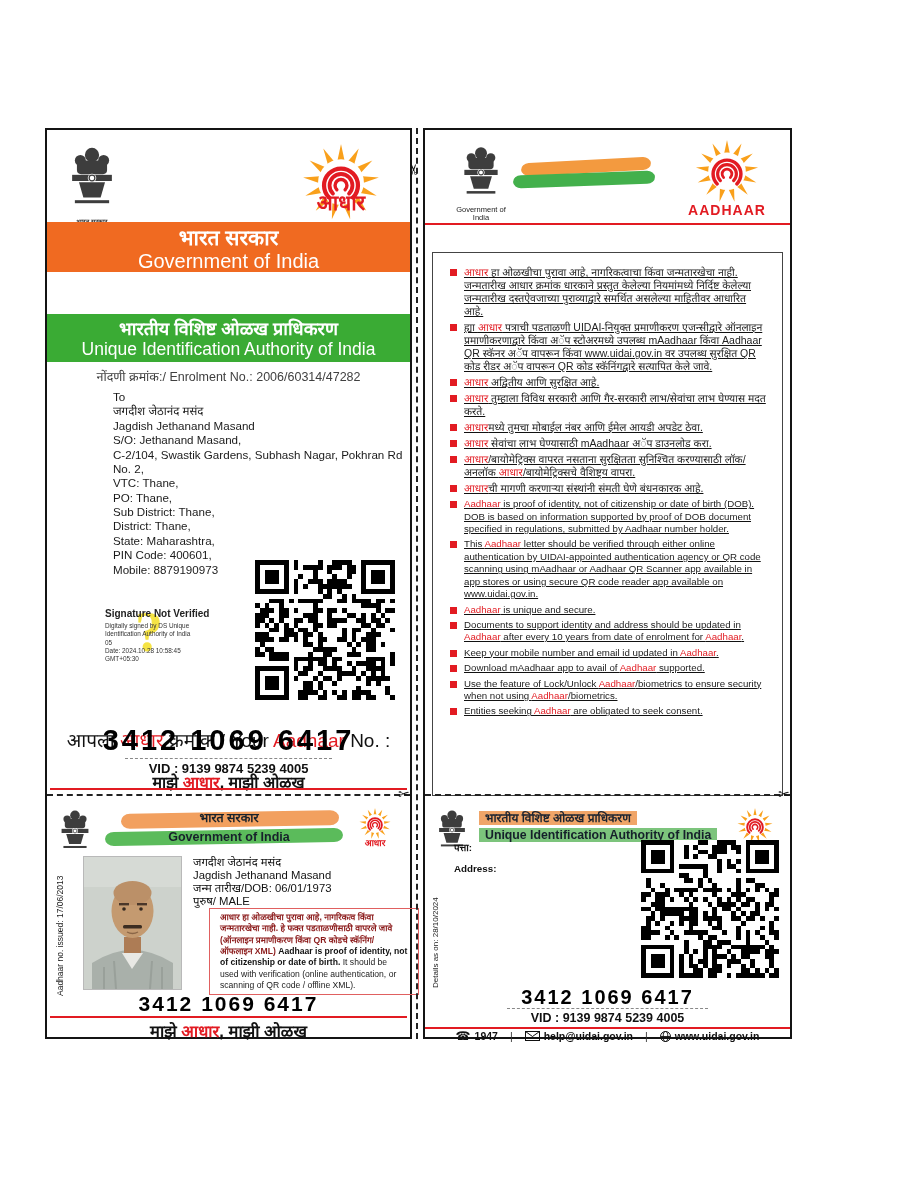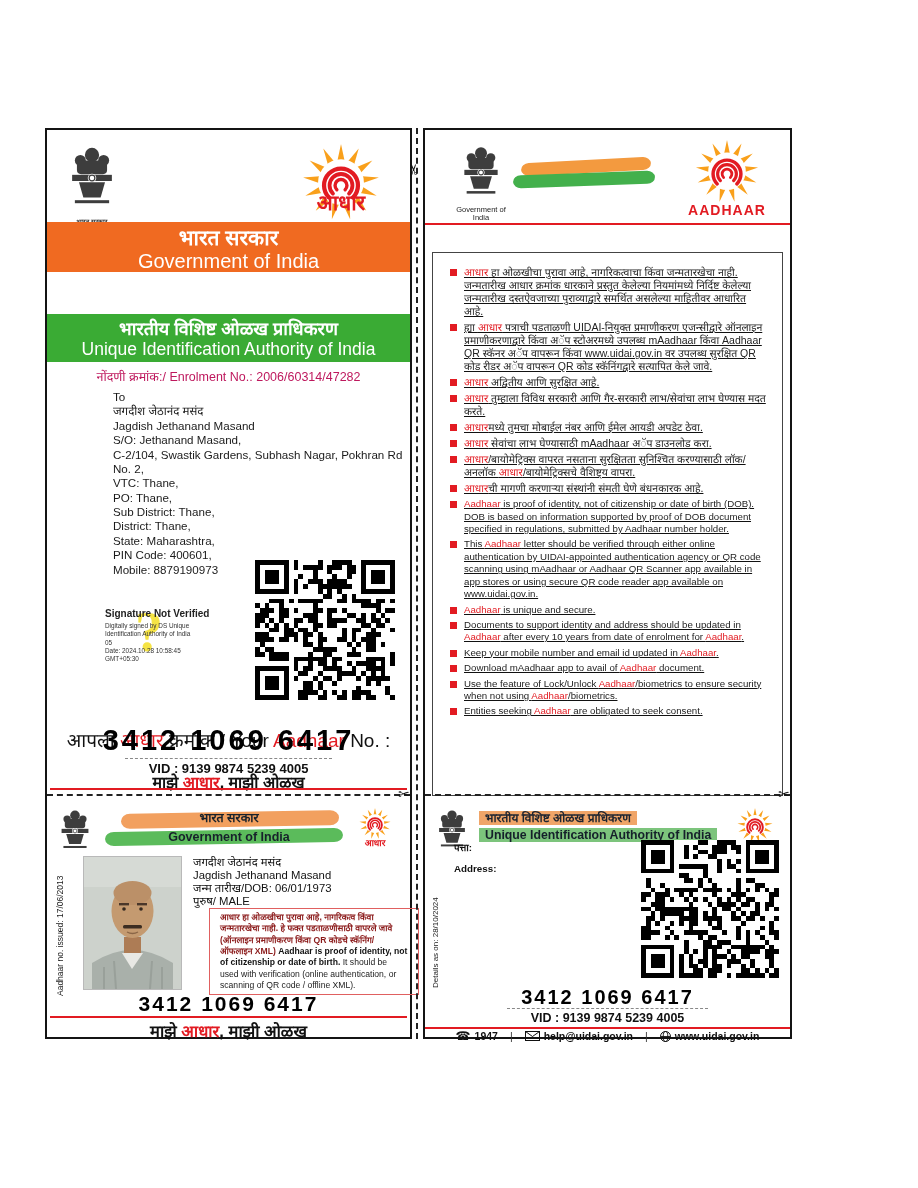--- a/index.html
+++ b/index.html
@@ -26,21 +26,21 @@
   .logo1{left:248px;top:14px;width:92px;height:78px;}
   .logo1 .ltext{position:absolute;left:0;right:0;top:44px;text-align:center;
       font-size:21px;font-weight:bold;color:#e21b22;}
   .banner{left:0;right:0;text-align:center;color:#fff;}
   .banner-orange{top:92px;height:50px;background:#f06a21;}
   .banner-orange .l1{font-size:21px;font-weight:bold;padding-top:1px;}
   .banner-orange .l2{font-size:20px;line-height:1.05;}
   .banner-green{top:184px;height:48px;background:#3aab34;}
   .banner-green .l1{font-size:18px;font-weight:bold;padding-top:2px;}
   .banner-green .l2{font-size:17.5px;line-height:1.1;}
-  .enrolment{top:238px;left:0;right:0;text-align:center;font-size:12.5px;color:#be185d;}
+  .enrolment{top:238px;left:0;right:0;text-align:center;font-size:12.5px;color:#404040;}
   .addr{left:66px;top:260px;font-size:11.6px;line-height:1.24;color:#1a1a1a;}
   .sig{left:58px;top:478px;width:170px;height:76px;}
   .sig .qmark{position:absolute;left:30px;top:-8px;font-size:56px;font-weight:bold;
       color:#f5e23b;font-family:"Liberation Serif","DejaVu Serif",serif;z-index:0;opacity:.95;}
   .sig .stitle{position:relative;z-index:1;font-size:10px;font-weight:600;color:#222;}
   .sig .slines{position:relative;z-index:1;font-size:6.4px;line-height:1.3;color:#333;margin-top:3px;}
   .qr{background:#fff;}
   .qr1{left:208px;top:430px;width:140px;height:140px;}
   .your-no{top:597px;left:0;right:0;text-align:center;font-size:19px;color:#111;}
   .big-no{left:0;right:0;text-align:center;font-weight:bold;color:#000;}
@@ -676,21 +676,21 @@
         <li class="mr"><span class="red">आधार</span><span> तुम्हाला विविध सरकारी आणि गैर-सरकारी लाभ/सेवांचा लाभ घेण्यास मदत करते.</span></li>
         <li class="mr"><span class="red">आधार</span><span>मध्ये तुमचा मोबाईल नंबर आणि ईमेल आयडी अपडेट ठेवा.</span></li>
         <li class="mr"><span class="red">आधार</span><span> सेवांचा लाभ घेण्यासाठी mAadhaar अॅप डाउनलोड करा.</span></li>
         <li class="mr"><span class="red">आधार</span><span>/बायोमेट्रिक्स वापरत नसताना सुरक्षितता सुनिश्चित करण्यासाठी लॉक/अनलॉक </span><span class="red">आधार</span><span>/बायोमेट्रिक्सचे वैशिष्ट्य वापरा.</span></li>
         <li class="mr"><span class="red">आधार</span><span>ची मागणी करणाऱ्या संस्थांनी संमती घेणे बंधनकारक आहे.</span></li>
         <li class="en"><span class="red">Aadhaar</span><span> is proof of identity, not of citizenship or date of birth (DOB). DOB is based on information supported by proof of DOB document specified in regulations, submitted by Aadhaar number holder.</span></li>
         <li class="en"><span>This </span><span class="red">Aadhaar</span><span> letter should be verified through either online authentication by UIDAI-appointed authentication agency or QR code scanning using mAadhaar or Aadhaar QR Scanner app available in app stores or using secure QR code reader app available on www.uidai.gov.in.</span></li>
         <li class="en"><span class="red">Aadhaar</span><span> is unique and secure.</span></li>
         <li class="en"><span>Documents to support identity and address should be updated in </span><span class="red">Aadhaar</span><span> after every 10 years from date of enrolment for </span><span class="red">Aadhaar</span><span>.</span></li>
         <li class="en"><span>Keep your mobile number and email id updated in </span><span class="red">Aadhaar</span><span>.</span></li>
-        <li class="en"><span>Download mAadhaar app to avail of </span><span class="red">Aadhaar</span><span> document.</span></li>
+        <li class="en"><span>Download mAadhaar app to avail of </span><span class="red">Aadhaar</span><span> supported.</span></li>
         <li class="en"><span>Use the feature of Lock/Unlock </span><span class="red">Aadhaar</span><span>/biometrics to ensure security when not using </span><span class="red">Aadhaar</span><span>/biometrics.</span></li>
         <li class="en"><span>Entities seeking </span><span class="red">Aadhaar</span><span> are obligated to seek consent.</span></li>
       </ul>
   </div>
 
   <div class="hcut">
     <span class="sc">✂</span>
   </div>
 
   <div class="abs cb-emblem">

